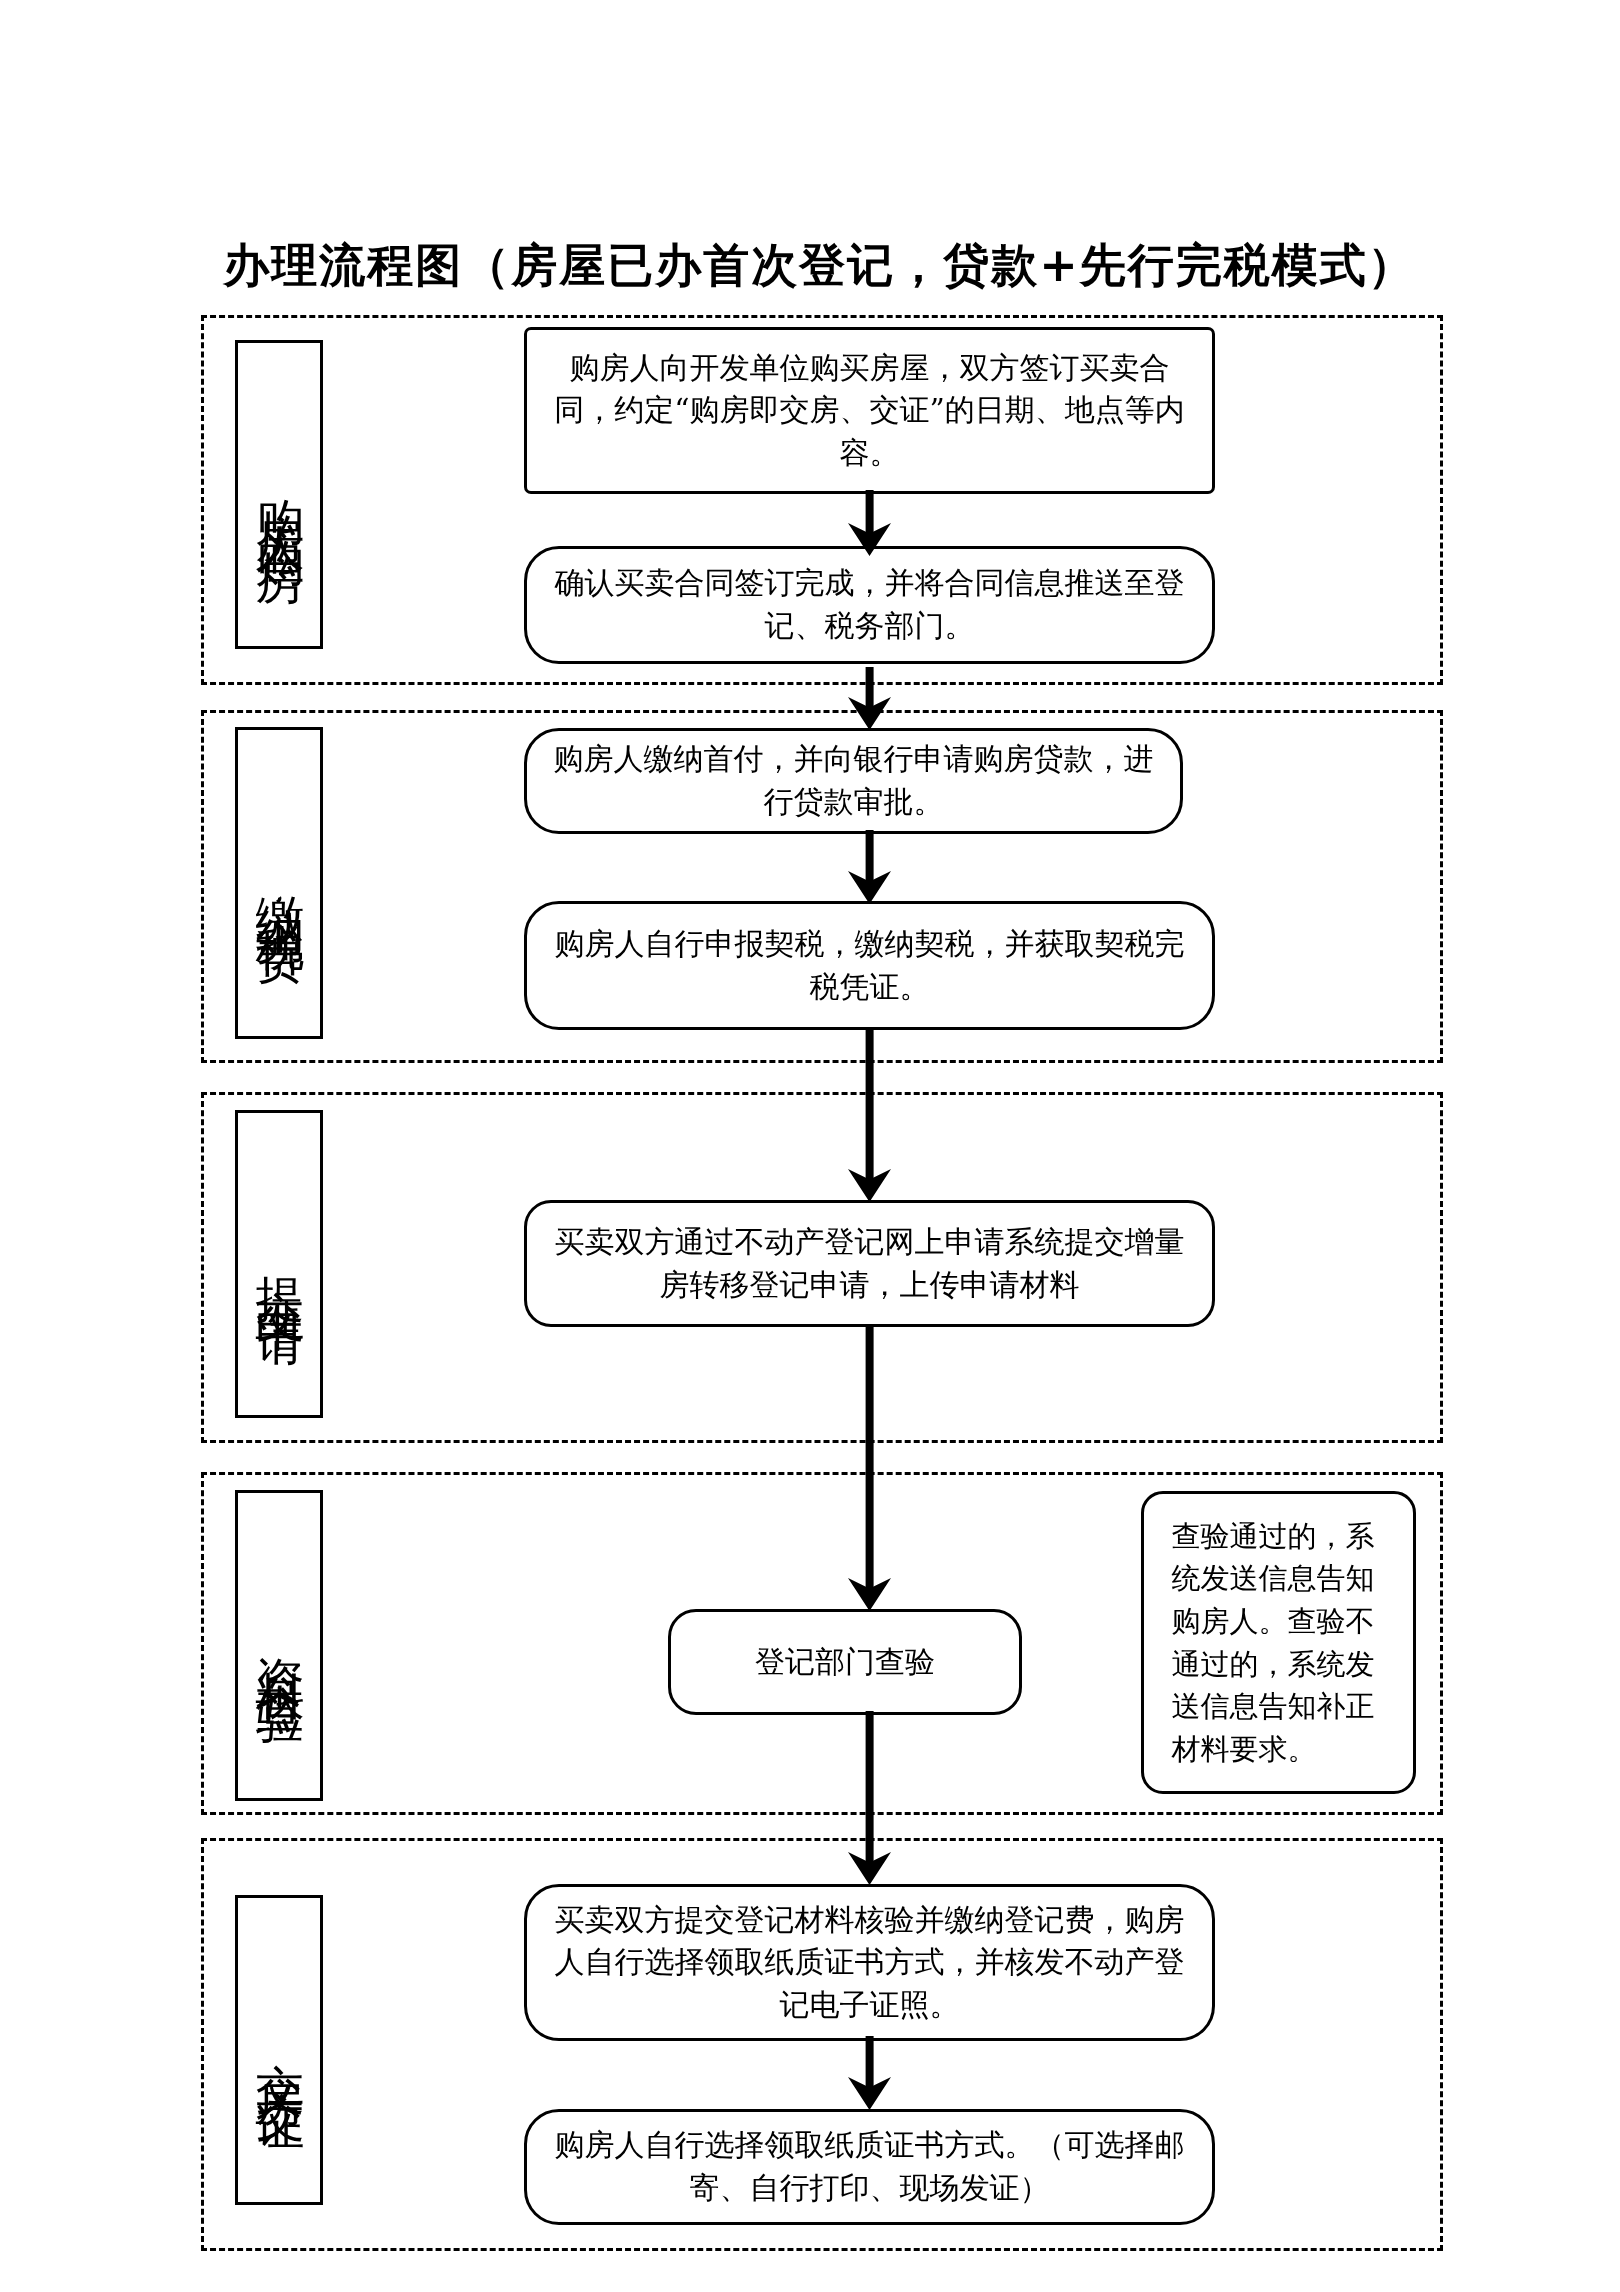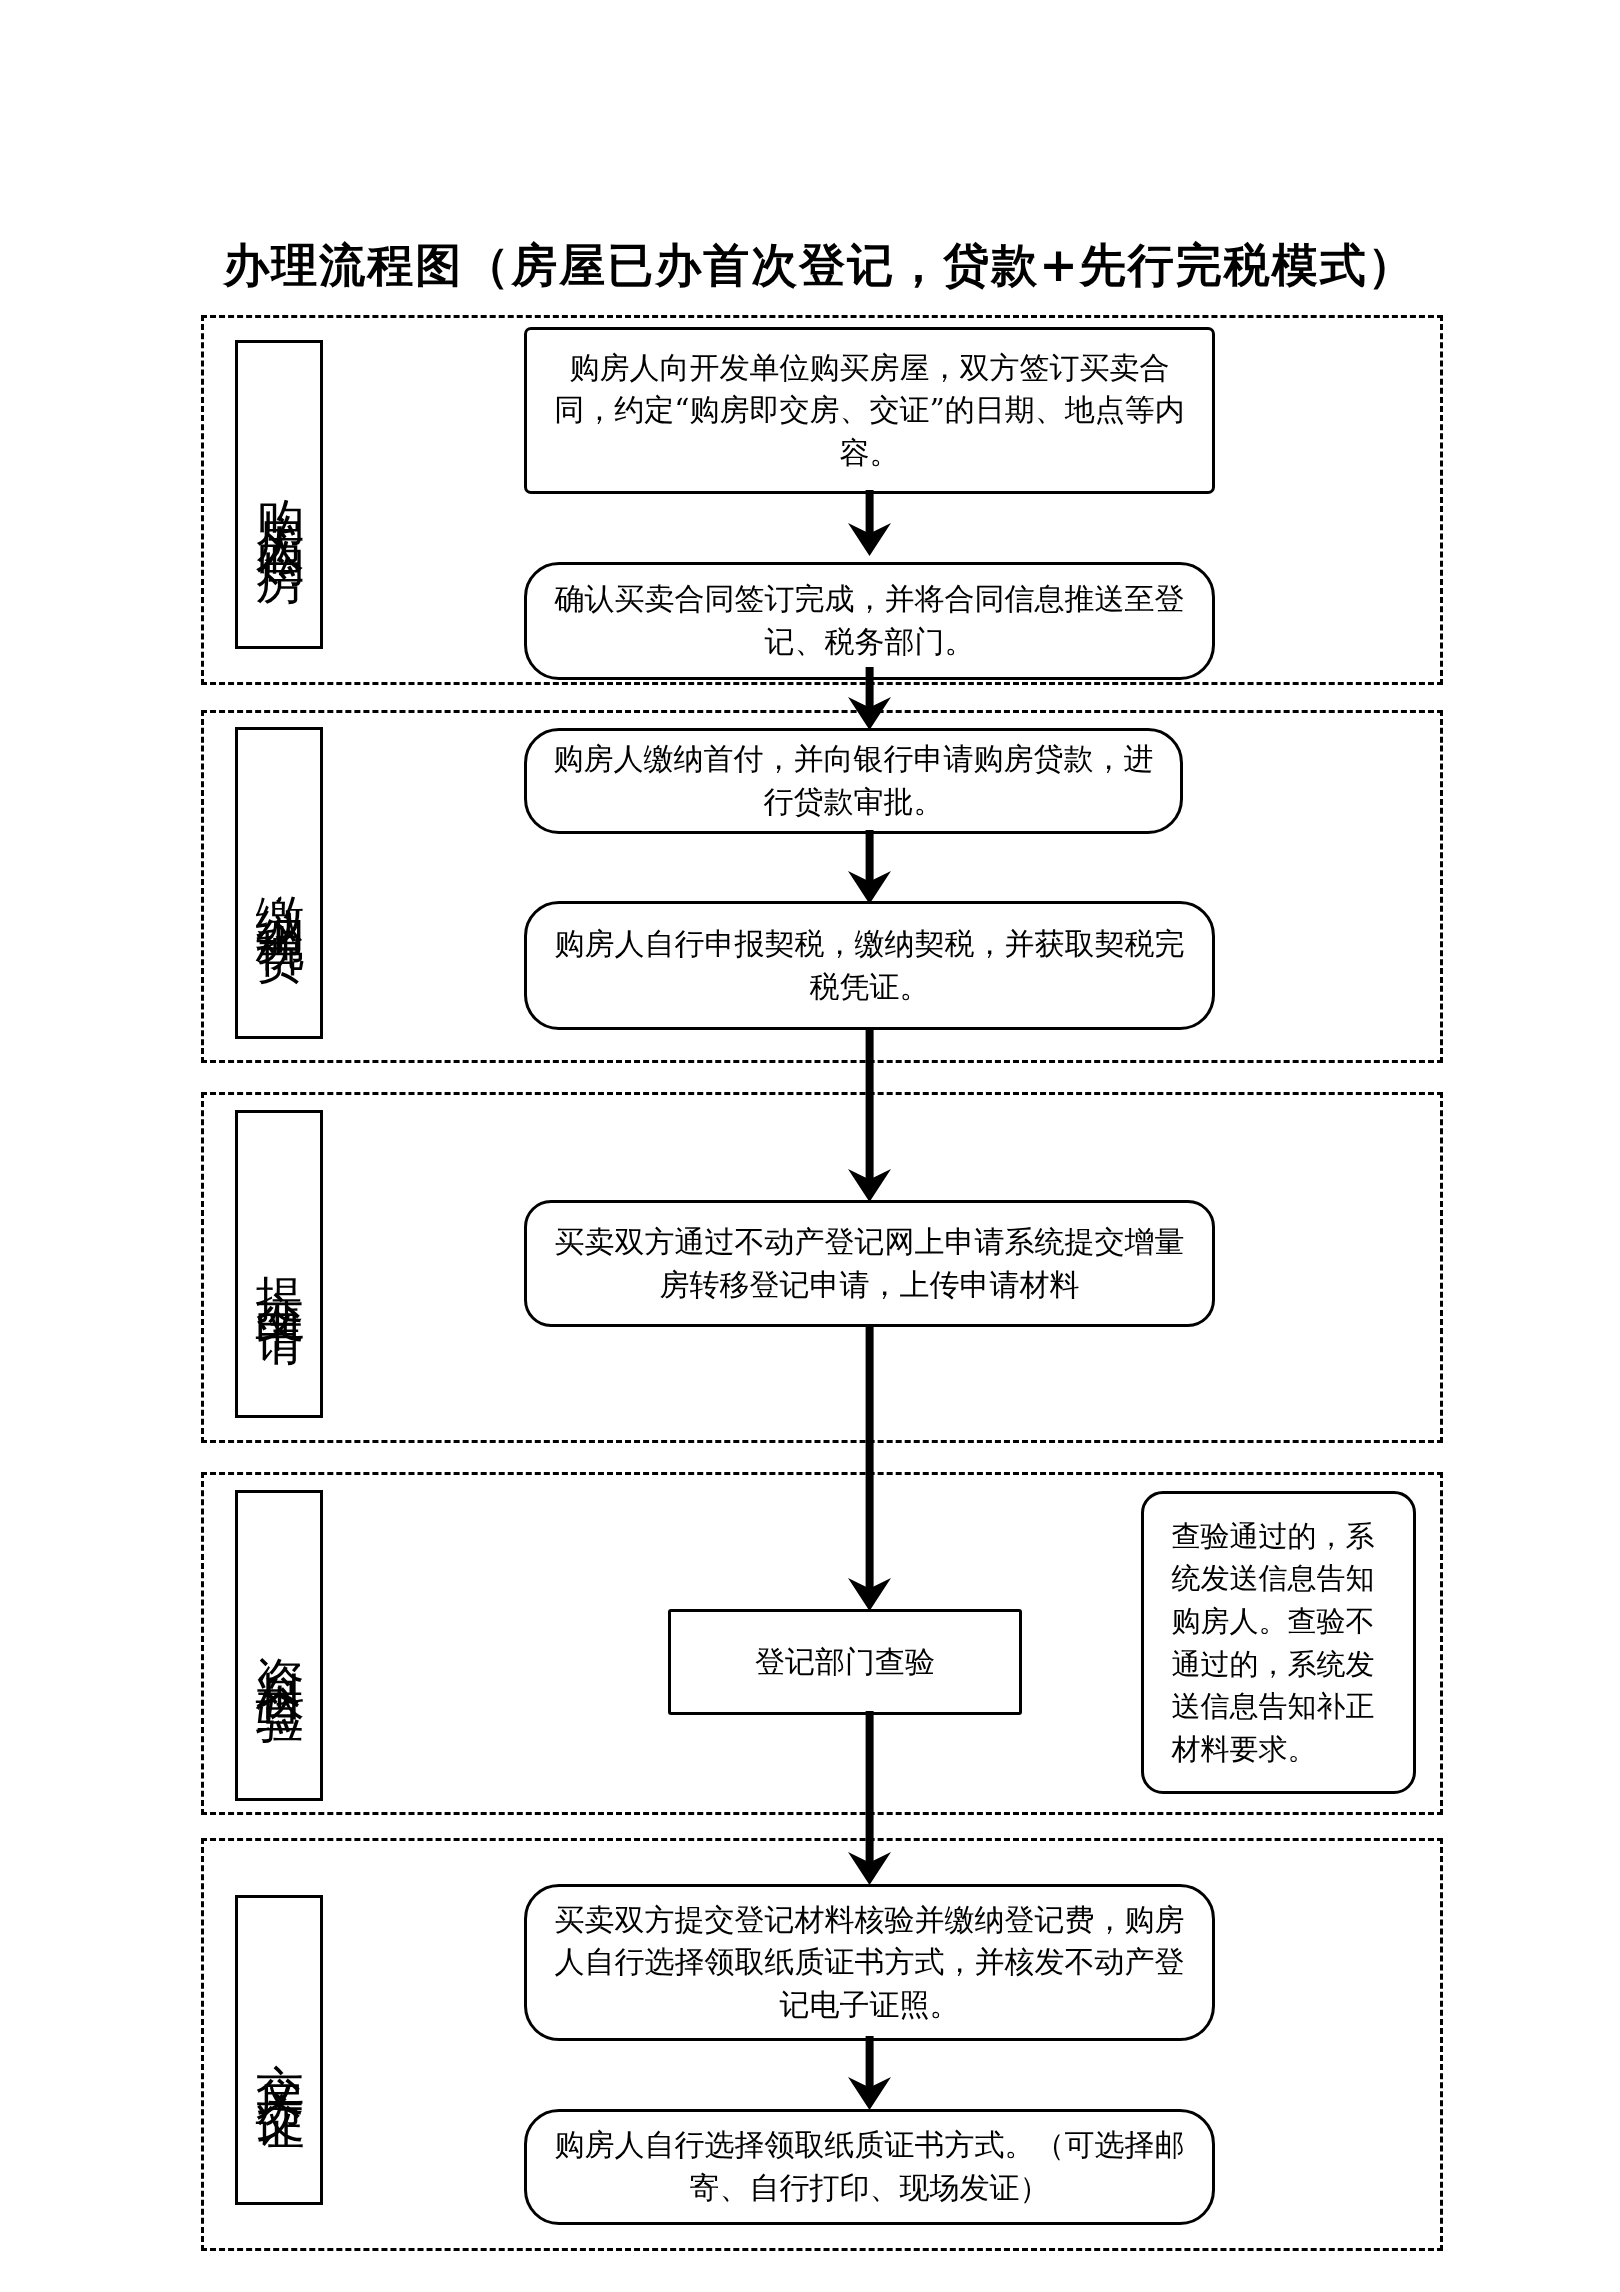--- a/index.html
+++ b/index.html
@@ -16,21 +16,21 @@
   .stage-label{
     position:absolute;border:3.9px solid #000;box-sizing:border-box;background:#fff;
     writing-mode:vertical-rl;text-orientation:upright;text-align:center;
     font-size:49px;letter-spacing:13.7px;line-height:80px;font-weight:500;
   }
   .fbox{
     position:absolute;border:3.9px solid #000;border-radius:35px;box-sizing:border-box;background:#fff;
     display:flex;align-items:center;justify-content:center;
     text-align:center;font-size:30px;line-height:1.42;padding:5.9px 25.5px;
   }
-  .fbox.small{border-radius:3px;}
+  .fbox.small{border-radius:28px;}
   .fbox.note{
     border-radius:22px;text-align:left;font-size:29px;line-height:1.47;padding:9.8px 27.4px;
   }
   .arrow{position:absolute;width:43px;}
   .arrow::before{
     content:"";position:absolute;left:50%;transform:translateX(-50%);
     top:0;bottom:21.6px;width:8.8px;background:#000;
   }
   .arrow::after{
     content:"";position:absolute;left:0;bottom:0;width:43px;height:33px;background:#000;
@@ -50,21 +50,21 @@
   <div class="frame" style="left:201px;top:1436px;width:1242px;height:343px;"></div>
   <div class="frame" style="left:201px;top:1802px;width:1242px;height:413px;"></div>
 
   <div class="stage-label" style="left:235px;top:304px;width:88px;height:309px;">购房人购房</div>
   <div class="stage-label" style="left:235px;top:691px;width:88px;height:312px;">缴纳税费</div>
   <div class="stage-label" style="left:235px;top:1074px;width:88px;height:308px;">提交申请</div>
   <div class="stage-label" style="left:235px;top:1454px;width:88px;height:311px;">资料查验</div>
   <div class="stage-label" style="left:235px;top:1859px;width:88px;height:310px;">交房交证</div>
 
   <div class="fbox" style="left:524px;top:291px;width:691px;height:167px;border-radius:7px;">购房人向开发单位购买房屋，双方签订买卖合同，约定“购房即交房、交证”的日期、地点等内容。</div>
-  <div class="fbox" style="left:524px;top:526px;width:691px;height:118px;">确认买卖合同签订完成，并将合同信息推送至登记、税务部门。</div>
+  <div class="fbox" style="left:524px;top:510px;width:691px;height:118px;">确认买卖合同签订完成，并将合同信息推送至登记、税务部门。</div>
 
   <div class="fbox" style="left:524px;top:692px;width:659px;height:106px;">购房人缴纳首付，并向银行申请购房贷款，进行贷款审批。</div>
   <div class="fbox" style="left:524px;top:865px;width:691px;height:129px;">购房人自行申报契税，缴纳契税，并获取契税完税凭证。</div>
 
   <div class="fbox" style="left:524px;top:1164px;width:691px;height:127px;border-radius:27px;">买卖双方通过不动产登记网上申请系统提交增量房转移登记申请，上传申请材料</div>
 
   <div class="fbox small" style="left:668px;top:1573px;width:354px;height:106px;">登记部门查验</div>
   <div class="fbox note" style="left:1141px;top:1455px;width:275px;height:303px;">查验通过的，系统发送信息告知购房人。查验不通过的，系统发送信息告知补正材料要求。</div>
 
   <div class="fbox" style="left:524px;top:1848px;width:691px;height:157px;">买卖双方提交登记材料核验并缴纳登记费，购房人自行选择领取纸质证书方式，并核发不动产登记电子证照。</div>

